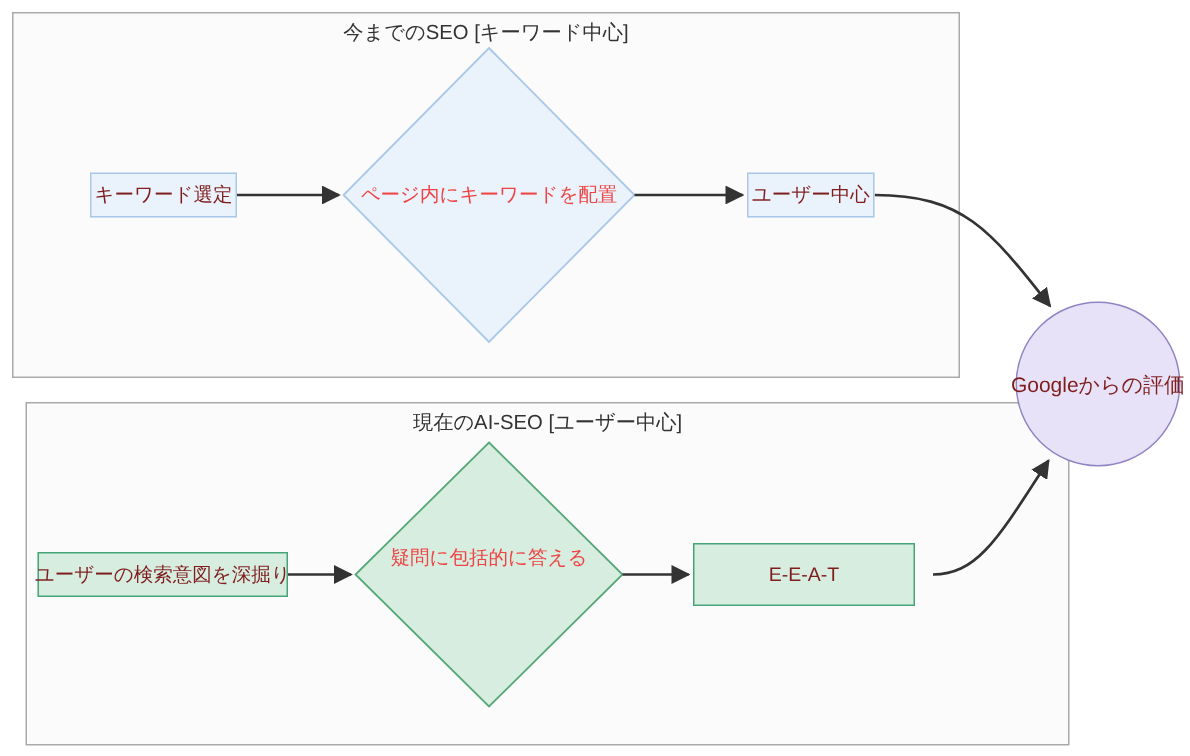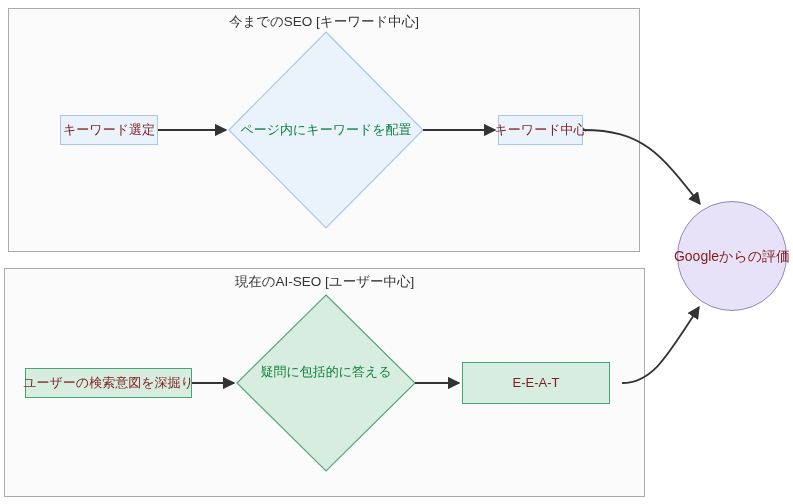--- a/index.html
+++ b/index.html
@@ -16,21 +16,21 @@
     background: #ffffff;
   }
 
   
   .cluster {
     position: absolute;
     background: #fbfbfb;
     border: 1px solid #aaaaaa;
   }
   .cluster-legacy { left: 8px; top: 8px; width: 632px; height: 244px; }
-  .cluster-ai     { left: 4px; top: 268px; width: 641px; height: 229px; }
+  .cluster-ai     { left: 17px; top: 268px; width: 696px; height: 229px; }
   .cluster-title {
     position: absolute;
     left: 0; top: 4px; width: 100%;
     text-align: center;
     font-size: 13.5px;
     color: #333333;
     white-space: nowrap;
   }
 
   
@@ -70,21 +70,21 @@
   }
 
   
   .diamond-label {
     position: absolute;
     transform: translate(-50%, -50%);
     text-align: center;
     font-size: 13px;
     line-height: 1.55;
     white-space: nowrap;
-    color: #15803d;
+    color: #ef4444;
   }
   .label-kp { left: 326px; top: 130px; }
   .label-qc { left: 326px; top: 372px; }
 </style>
 </head>
 <body>
 
 <div class="canvas">
 
   <div class="cluster cluster-legacy">
@@ -110,21 +110,21 @@
     <path class="edge" d="M583,130 C642,130 660,153 700,204" marker-end="url(#ah)"></path>
     <path class="edge" d="M192,383 H234" marker-end="url(#ah)"></path>
     <path class="edge" d="M415,383 H459" marker-end="url(#ah)"></path>
     <path class="edge" d="M622,383 C652,383 666,358 699,307" marker-end="url(#ah)"></path>
   </svg>
 
   <div class="node node-blue node-ks">
     <span>キーワード選定</span>
   </div>
   <div class="node node-blue node-bl">
-    <span>キーワード中心</span>
+    <span>ユーザー中心</span>
   </div>
 
   <div class="node node-green node-si">
     <span>ユーザーの検索意図を深掘り</span>
   </div>
   <div class="node node-green node-ee">
     <span>E-E-A-T</span>
   </div>
 
   <div class="node node-goal">

